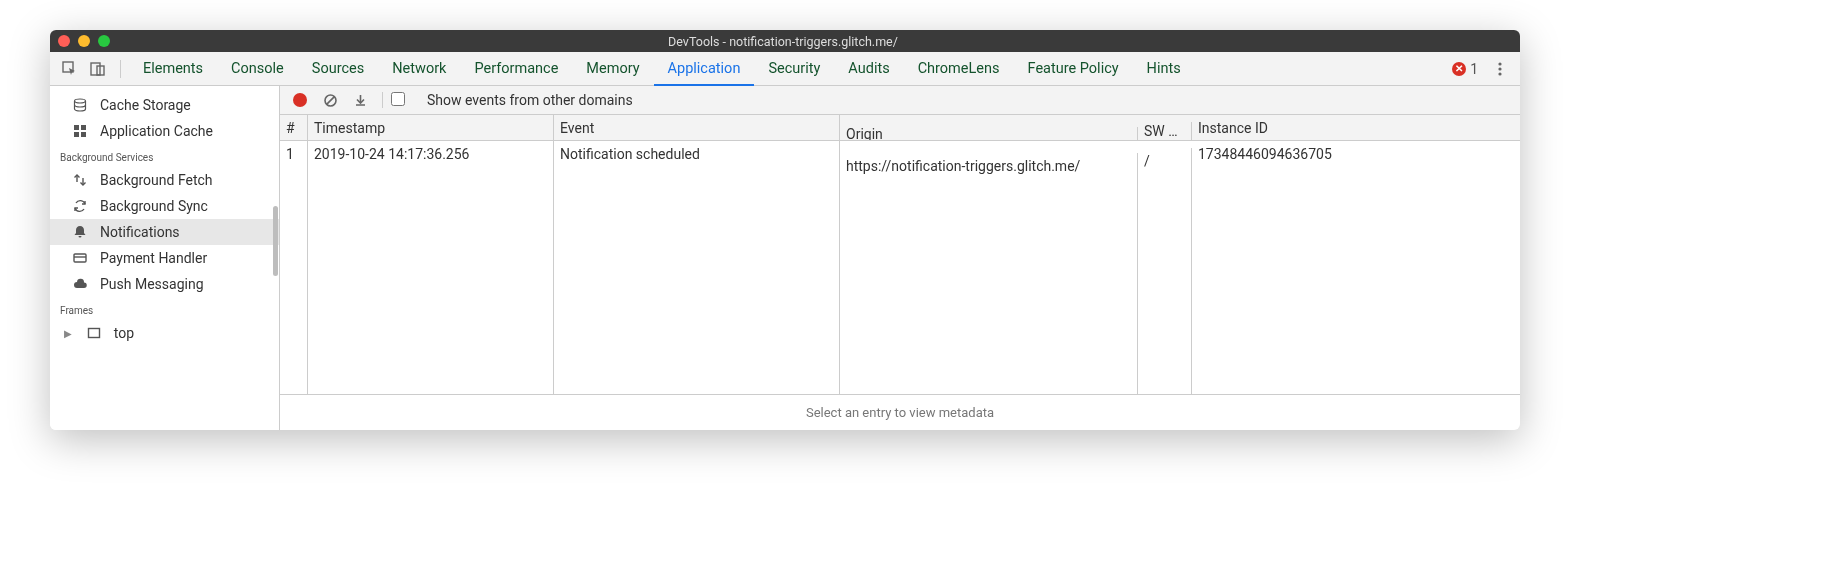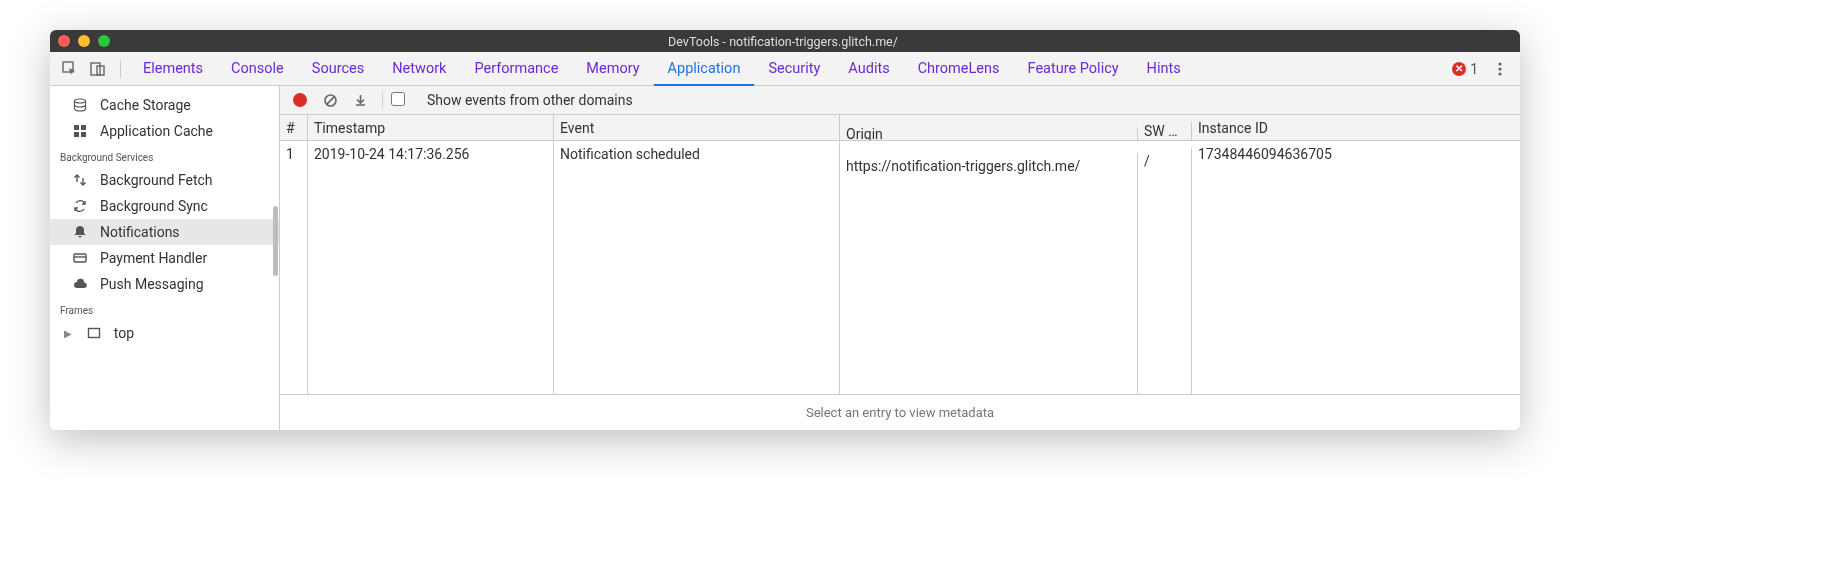--- a/index.html
+++ b/index.html
@@ -48,21 +48,21 @@
     padding: 0 6px;
     gap: 0;
   }
   .tb-iconbtn {
     width: 28px; height: 28px; display:flex; align-items:center; justify-content:center;
     color: #666; cursor: pointer;
   }
   .tb-sep { width:1px; height:18px; background:#ccc; margin: 0 8px; }
   .tab {
     padding: 0 14px; height: 34px; line-height: 34px;
-    color: #6d28d9; cursor: pointer; font-size: 14.5px;
+    color: #14532d; cursor: pointer; font-size: 14.5px;
   }
   .tab.active { color: #1a73e8; border-bottom: 2px solid #1a73e8; }
   .tb-spacer { flex: 1; }
   .error-badge { display:flex; align-items:center; gap:4px; color:#555; margin-right:8px;}
   .err-icon {
     width:14px;height:14px;border-radius:50%;background:#d93025;color:#fff;
     display:flex;align-items:center;justify-content:center;font-size:10px;font-weight:bold;
   }
   .tb-more { width:28px;display:flex;align-items:center;justify-content:center;color:#666;cursor:pointer;}
   .body {

